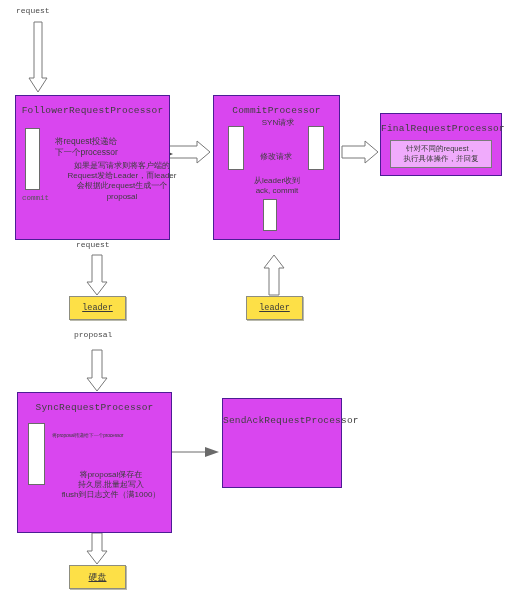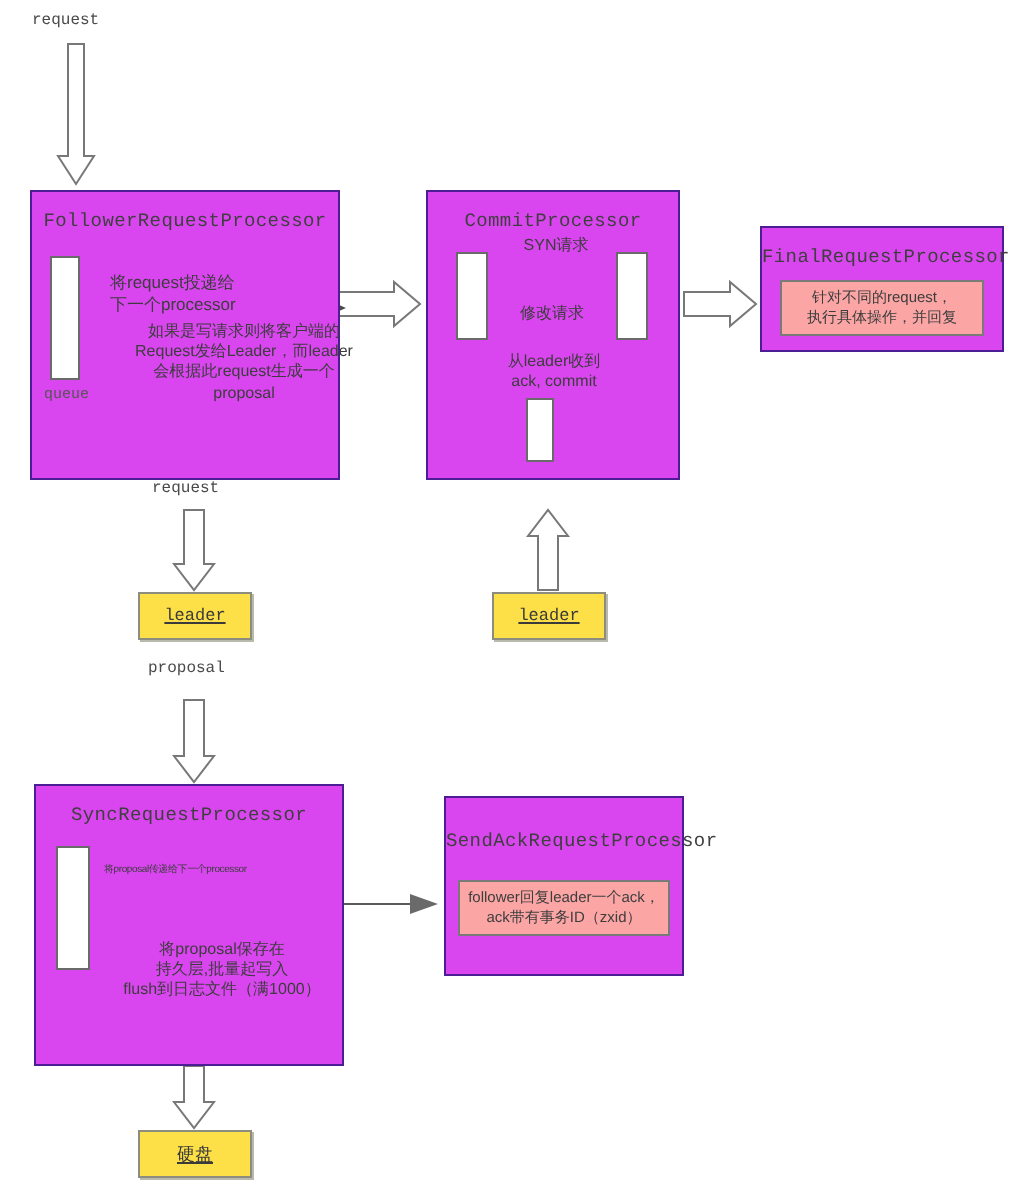--- a/index.html
+++ b/index.html
@@ -65,21 +65,21 @@
   .note-tiny {
     font-size: 5px;
     line-height: 1.2;
     letter-spacing: -0.2px;
   }
 
   
   .inner-caption {
     position: absolute;
     border: 1px solid #7a7a7a;
-    background: #fca5a5;
+    background: #f0abfc;
     text-align: center;
     font-size: 7.5px;
     line-height: 1.35;
     padding: 3px 4px;
     color: #3d3d3d;
     font-family: "Liberation Sans", "DejaVu Sans", sans-serif;
     white-space: pre-line;
   }
 
   
@@ -170,21 +170,21 @@
 
     <path class="thinline-l" d="M270,190 L270,199"></path>
   </svg>
 
   <div class="flabel" style="left:16px; top:6px;">request</div>
 
   <div class="proc-box" style="left:15px; top:95px; width:155px; height:145px;">
     <div class="proc-title" style="top:9px;">FollowerRequestProcessor</div>
   </div>
   <div class="queue-rect" style="left:25px; top:128px; width:15px; height:62px;"></div>
-  <div class="queue-label" style="left:22px; top:194px;">queue</div>
+  <div class="queue-label" style="left:22px; top:194px;">commit</div>
   <div class="note note-bold" style="left:55px; top:136px; width:110px; text-align:left;">将request投递给
 下一个processor</div>
   <div class="note" style="left:46px; top:161px; width:120px;margin-left:16px;">如果是写请求则将客户端的
 Request发给Leader，而leader
 会根据此request生成一个
 proposal</div>
 
   <div class="proc-box" style="left:213px; top:95px; width:127px; height:145px;">
     <div class="proc-title" style="top:9px;">CommitProcessor</div>
   </div>
@@ -213,18 +213,16 @@
   </div>
   <div class="queue-rect" style="left:28px; top:423px; width:17px; height:62px;"></div>
   <div class="note note-tiny" style="left:52px; top:432px; width:105px; text-align:left;">将proposal传递给下一个processor</div>
   <div class="note" style="left:55px; top:470px; width:112px;">将proposal保存在
 持久层,批量起写入
 flush到日志文件（满1000）</div>
 
   <div class="proc-box" style="left:222px; top:398px; width:120px; height:90px;">
     <div class="proc-title" style="top:16px;">SendAckRequestProcessor</div>
   </div>
-  <div class="inner-caption" style="left:229px; top:440px; width:106px;">follower回复leader一个ack，
-ack带有事务ID（zxid）</div>
 
   <div class="node-box cjk" style="left:69px; top:565px; width:57px; height:24px;">硬盘</div>
 
 </div>
 
 </body></html>

